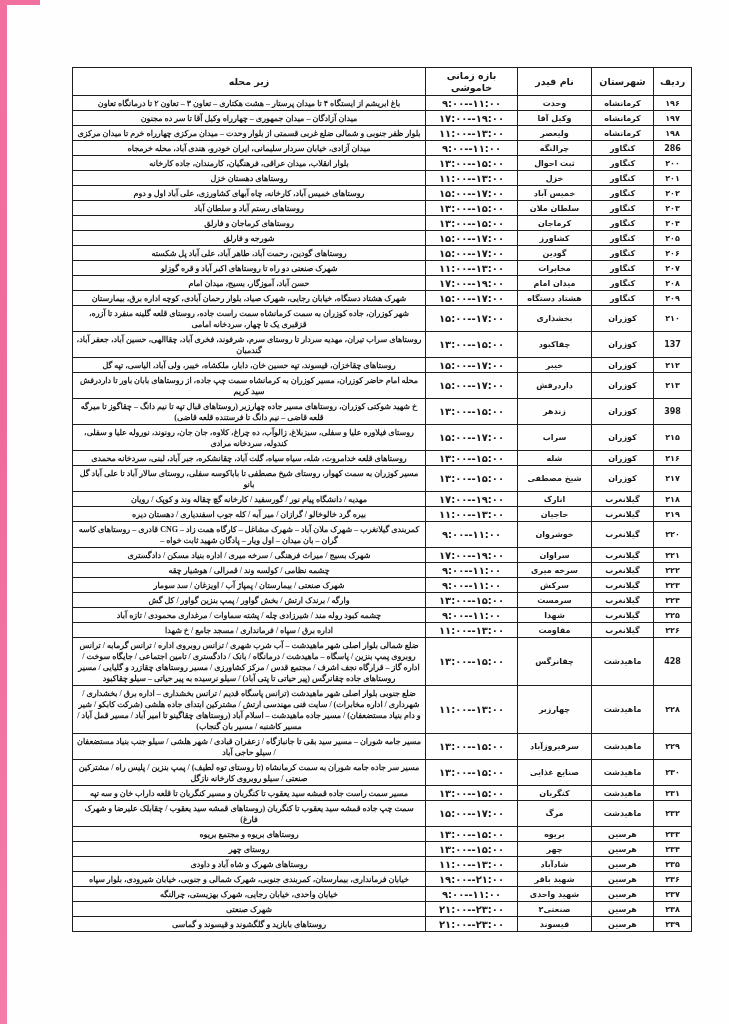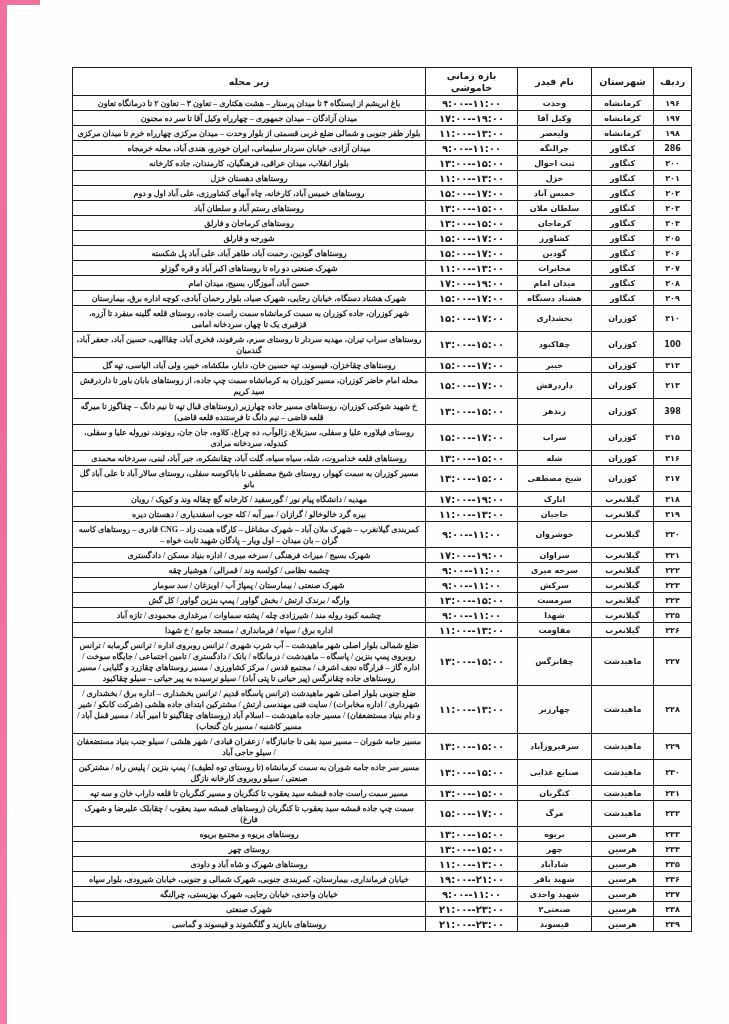--- a/index.html
+++ b/index.html
@@ -193,21 +193,21 @@
           <td class="area">شهرک هشتاد دستگاه، خیابان رجایی، شهرک صیاد، بلوار رحمان آبادی، کوچه اداره برق، بیمارستان</td>
         </tr>
         <tr>
           <td>۲۱۰</td>
           <td>کوزران</td>
           <td>بخشداری</td>
           <td class="time">۱۵:۰۰--۱۷:۰۰</td>
           <td class="area">شهر کوزران، جاده کوزران به سمت کرمانشاه سمت راست جاده، روستای قلعه گلینه منفرد تا آزره، قزقبری یک تا چهار، سردخانه امامی</td>
         </tr>
         <tr>
-          <td>100</td>
+          <td>137</td>
           <td>کوزران</td>
           <td>چقاکبود</td>
           <td class="time">۱۳:۰۰--۱۵:۰۰</td>
           <td class="area">روستاهای سراب تیران، مهدیه سردار تا روستای سرم، شرفوند، فخری آباد، چقاالهی، حسین آباد، جعفر آباد، گندمبان</td>
         </tr>
         <tr>
           <td>۲۱۲</td>
           <td>کوزران</td>
           <td>خیبر</td>
           <td class="time">۱۵:۰۰--۱۷:۰۰</td>
@@ -305,21 +305,21 @@
           <td class="area">چشمه کبود روله مند / شیرزادی چله / پشته سماوات / مرغداری محمودی / تازه آباد</td>
         </tr>
         <tr>
           <td>۲۲۶</td>
           <td>گیلانغرب</td>
           <td>مقاومت</td>
           <td class="time">۱۱:۰۰--۱۳:۰۰</td>
           <td class="area">اداره برق / سپاه / فرمانداری / مسجد جامع / خ شهدا</td>
         </tr>
         <tr>
-          <td>۲۲۷</td>
+          <td>428</td>
           <td>ماهیدشت</td>
           <td>چقانرگس</td>
           <td class="time">۱۳:۰۰--۱۵:۰۰</td>
           <td class="area">ضلع شمالی بلوار اصلی شهر ماهیدشت – آب شرب شهری / ترانس روبروی اداره / ترانس گرمابه / ترانس روبروی پمپ بنزین / پاسگاه – ماهیدشت / درمانگاه / بانک / دادگستری / تامین اجتماعی / جایگاه سوخت / اداره گاز – قرارگاه نجف اشرف / مجتمع قدس / مرکز کشاورزی / مسیر روستاهای چقازرد و گلیایی / مسیر روستاهای جاده چقانرگس (پیر حیاتی تا پتی آباد) / سیلو نرسیده به پیر حیاتی – سیلو چقاکبود</td>
         </tr>
         <tr>
           <td>۲۲۸</td>
           <td>ماهیدشت</td>
           <td>چهارزبر</td>
           <td class="time">۱۱:۰۰--۱۳:۰۰</td>

